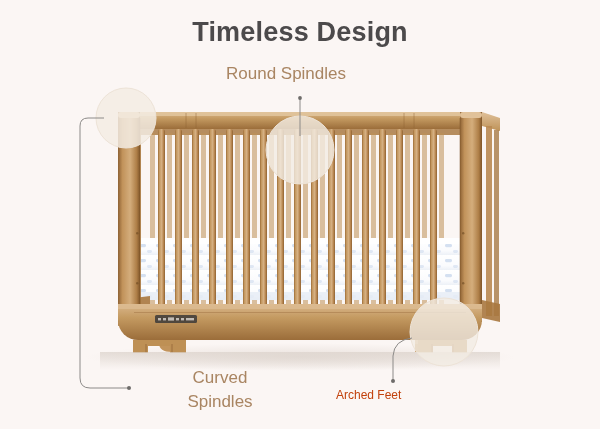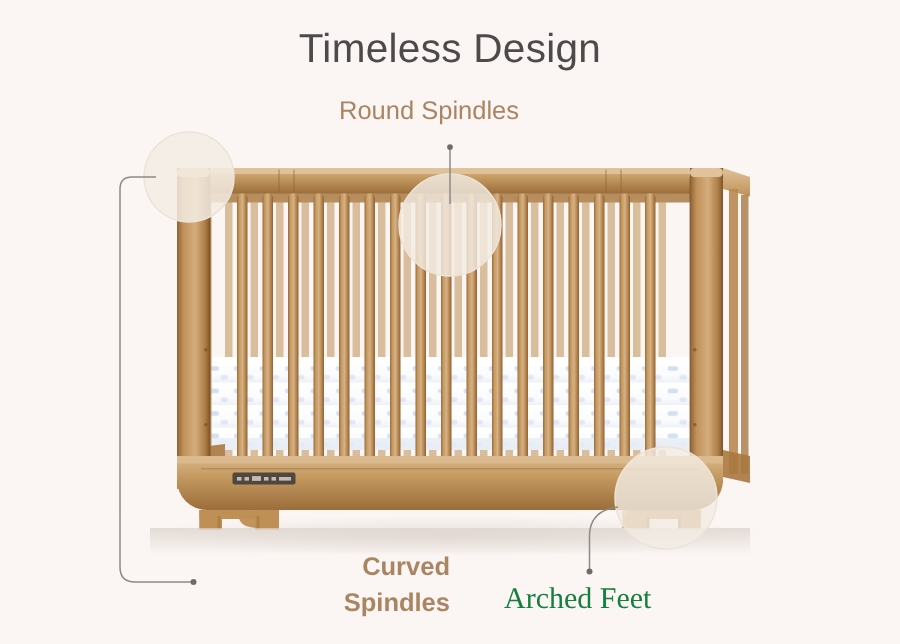--- a/index.html
+++ b/index.html
@@ -9,33 +9,33 @@
     background:#FBF6F4;
     font-family:"Liberation Sans", sans-serif;
     overflow:hidden;
     position:relative;
   }
   #stage{position:absolute;left:0;top:0;width:600px;height:429px;}
   #stage > svg{position:absolute;left:0;top:0;}
   .txt{position:absolute;white-space:pre;}
   #page-title{
     left:0;top:17px;width:600px;text-align:center;
-    font-size:27px;color:#4C4A4B;font-weight:400;letter-spacing:.2px;
+    font-size:27px;color:#4C4A4B;font-weight:700;letter-spacing:.2px;
   }
   #lbl-spindles{
     left:0;top:64px;width:572px;text-align:center;
     font-size:17px;color:#A98562;font-weight:400;
   }
   #lbl-corners{
-    left:140px;top:366px;width:160px;text-align:right;
-    font-size:17px;color:#A98562;line-height:24px;font-weight:bold;
+    left:140px;top:366px;width:160px;text-align:center;
+    font-size:17px;color:#A98562;line-height:24px;
   }
   #lbl-feet{
     left:336px;top:388px;width:200px;text-align:left;
-    font-size:20px;color:#15803d;font-family:Liberation Serif, serif;
+    font-size:12px;color:#c2410c;
   }
 </style>
 </head>
 <body>
 
 <div id="stage">
 
   <svg width="600" height="429" viewBox="0 0 600 429">
     <defs>
       <linearGradient id="gWoodV" x1="0" y1="0" x2="1" y2="0">

